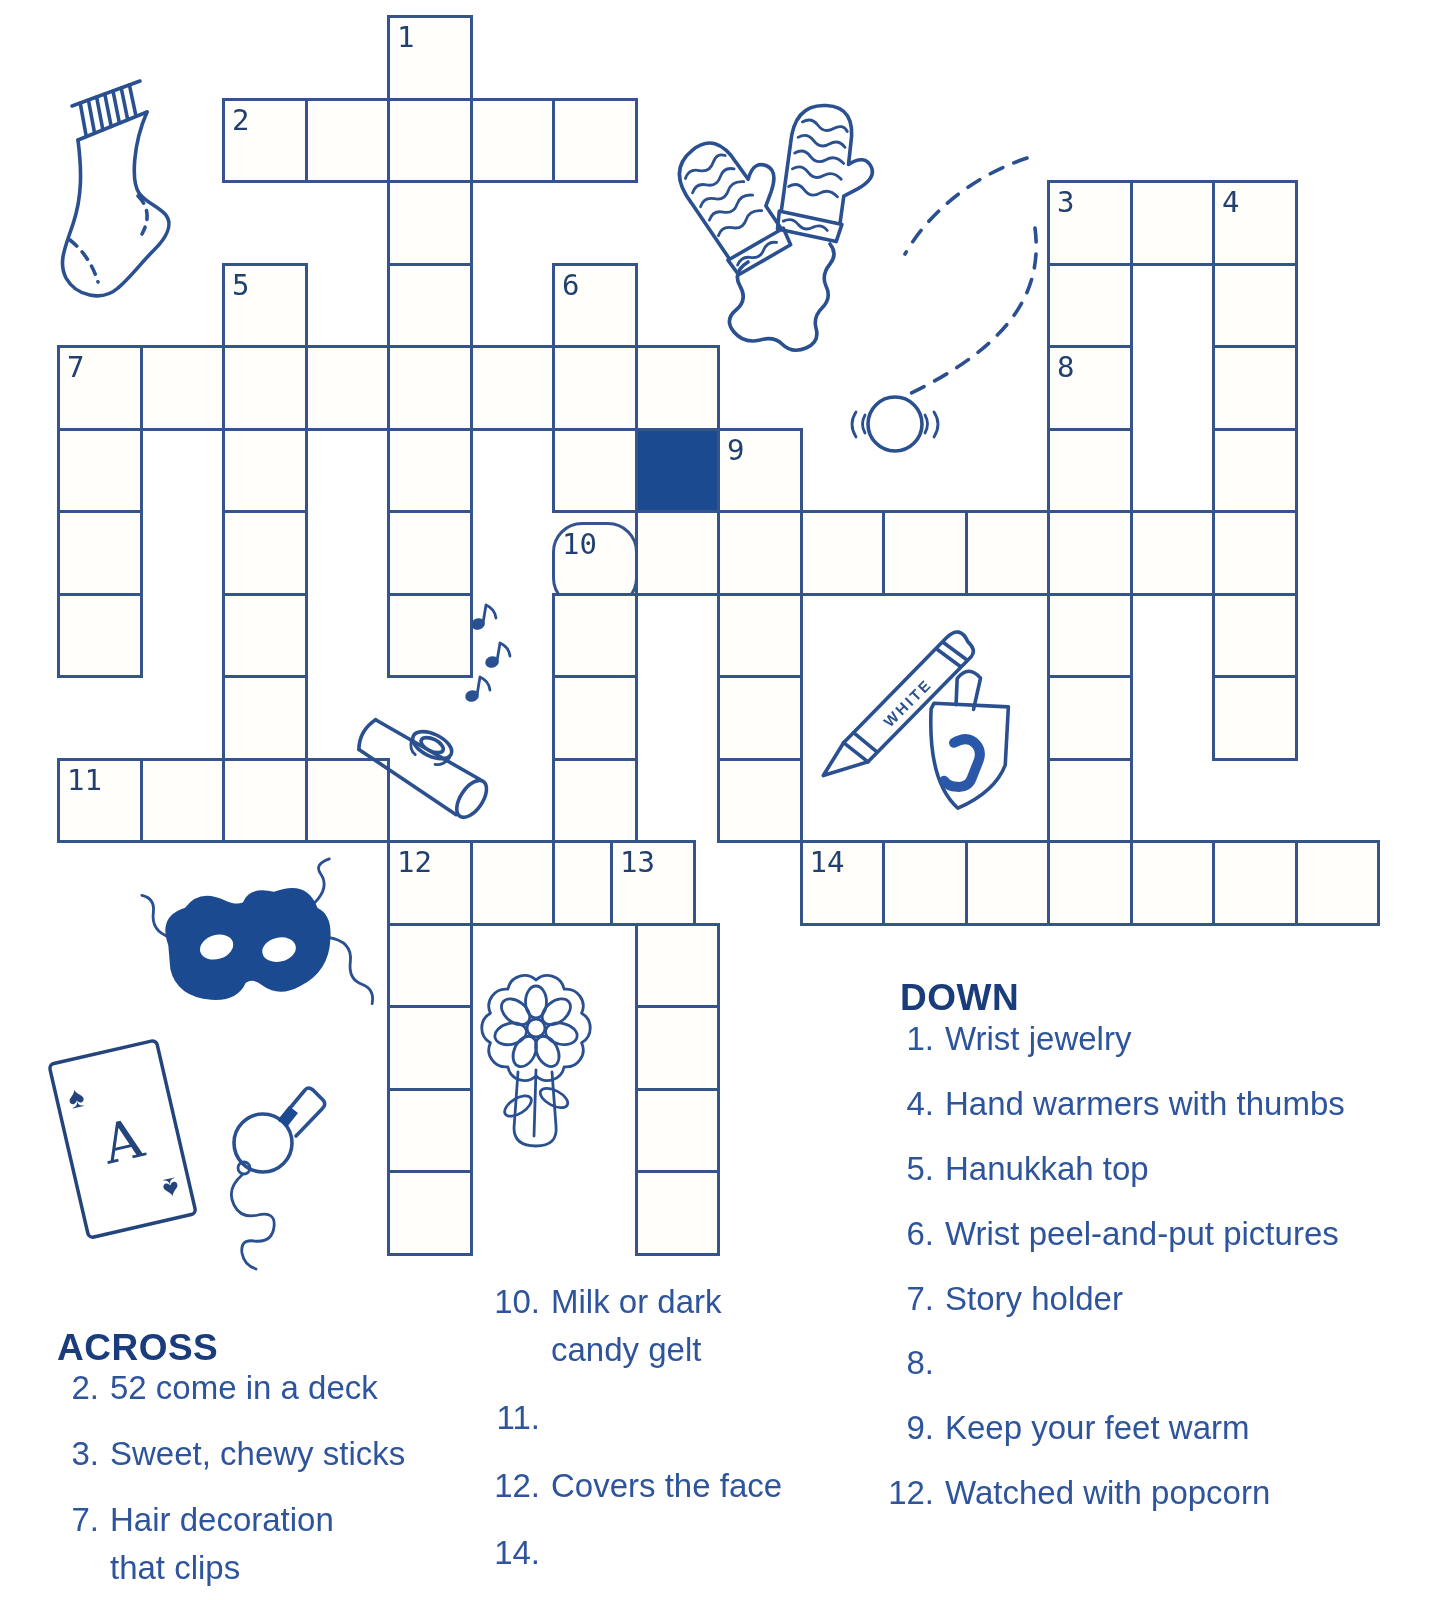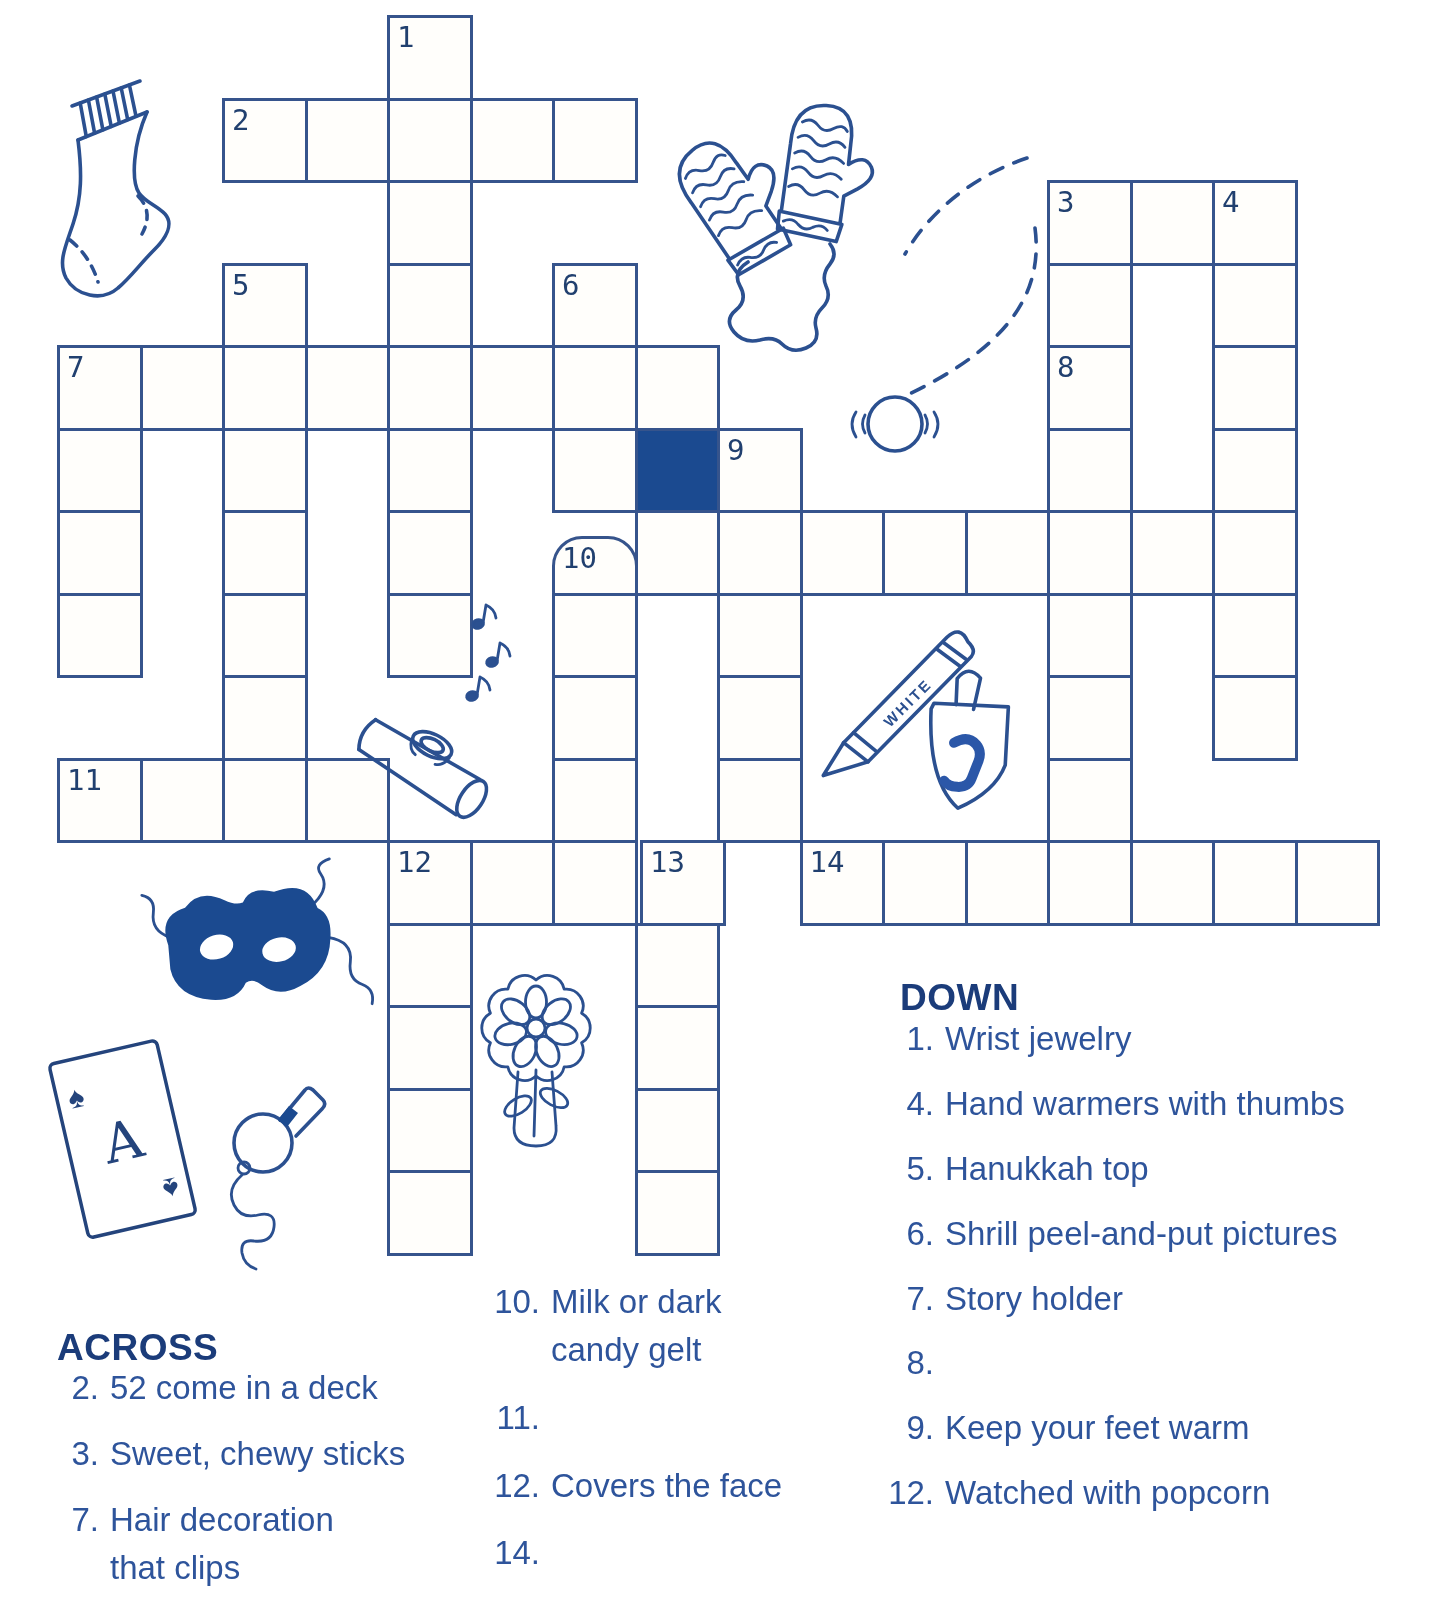--- a/index.html
+++ b/index.html
@@ -91,21 +91,21 @@
       <div class="cell" style="left: 552px; top: 427.5px;"></div>
       <div class="cell dark" style="left: 634.5px; top: 427.5px;"></div>
       <div class="cell" style="left: 717px; top: 427.5px;">
         <span class="cnum">9</span>
       </div>
       <div class="cell" style="left: 1047px; top: 427.5px;"></div>
       <div class="cell" style="left: 1212px; top: 427.5px;"></div>
       <div class="cell" style="left: 57px; top: 510px;"></div>
       <div class="cell" style="left: 222px; top: 510px;"></div>
       <div class="cell" style="left: 387px; top: 510px;"></div>
-      <div class="cell" style="left: 552px; top: 536px; border-radius: 30px;">
+      <div class="cell" style="left: 552px; top: 522px; border-radius: 30px;">
         <span class="cnum">10</span>
       </div>
       <div class="cell" style="left: 634.5px; top: 510px;"></div>
       <div class="cell" style="left: 717px; top: 510px;"></div>
       <div class="cell" style="left: 799.5px; top: 510px;"></div>
       <div class="cell" style="left: 882px; top: 510px;"></div>
       <div class="cell" style="left: 964.5px; top: 510px;"></div>
       <div class="cell" style="left: 1047px; top: 510px;"></div>
       <div class="cell" style="left: 1129.5px; top: 510px;"></div>
       <div class="cell" style="left: 1212px; top: 510px;"></div>
@@ -128,21 +128,21 @@
       <div class="cell" style="left: 222px; top: 757.5px;"></div>
       <div class="cell" style="left: 304.5px; top: 757.5px;"></div>
       <div class="cell" style="left: 552px; top: 757.5px;"></div>
       <div class="cell" style="left: 717px; top: 757.5px;"></div>
       <div class="cell" style="left: 1047px; top: 757.5px;"></div>
       <div class="cell" style="left: 387px; top: 840px;">
         <span class="cnum">12</span>
       </div>
       <div class="cell" style="left: 469.5px; top: 840px;"></div>
       <div class="cell" style="left: 552px; top: 840px;"></div>
-      <div class="cell" style="left: 640px; top: 840px;">
+      <div class="cell" style="left: 610px; top: 840px;">
         <span class="cnum">13</span>
       </div>
       <div class="cell" style="left: 799.5px; top: 840px;">
         <span class="cnum">14</span>
       </div>
       <div class="cell" style="left: 882px; top: 840px;"></div>
       <div class="cell" style="left: 964.5px; top: 840px;"></div>
       <div class="cell" style="left: 1047px; top: 840px;"></div>
       <div class="cell" style="left: 1129.5px; top: 840px;"></div>
       <div class="cell" style="left: 1212px; top: 840px;"></div>
@@ -375,21 +375,21 @@
       <div class="clue">
         <span class="num">4.</span>
         <span class="txt">Hand warmers with thumbs</span>
       </div>
       <div class="clue">
         <span class="num">5.</span>
         <span class="txt">Hanukkah top</span>
       </div>
       <div class="clue">
         <span class="num">6.</span>
-        <span class="txt">Shrill peel-and-put pictures</span>
+        <span class="txt">Wrist peel-and-put pictures</span>
       </div>
       <div class="clue">
         <span class="num">7.</span>
         <span class="txt">Story holder</span>
       </div>
       <div class="clue">
         <span class="num">8.</span>
       </div>
       <div class="clue">
         <span class="num">9.</span>

